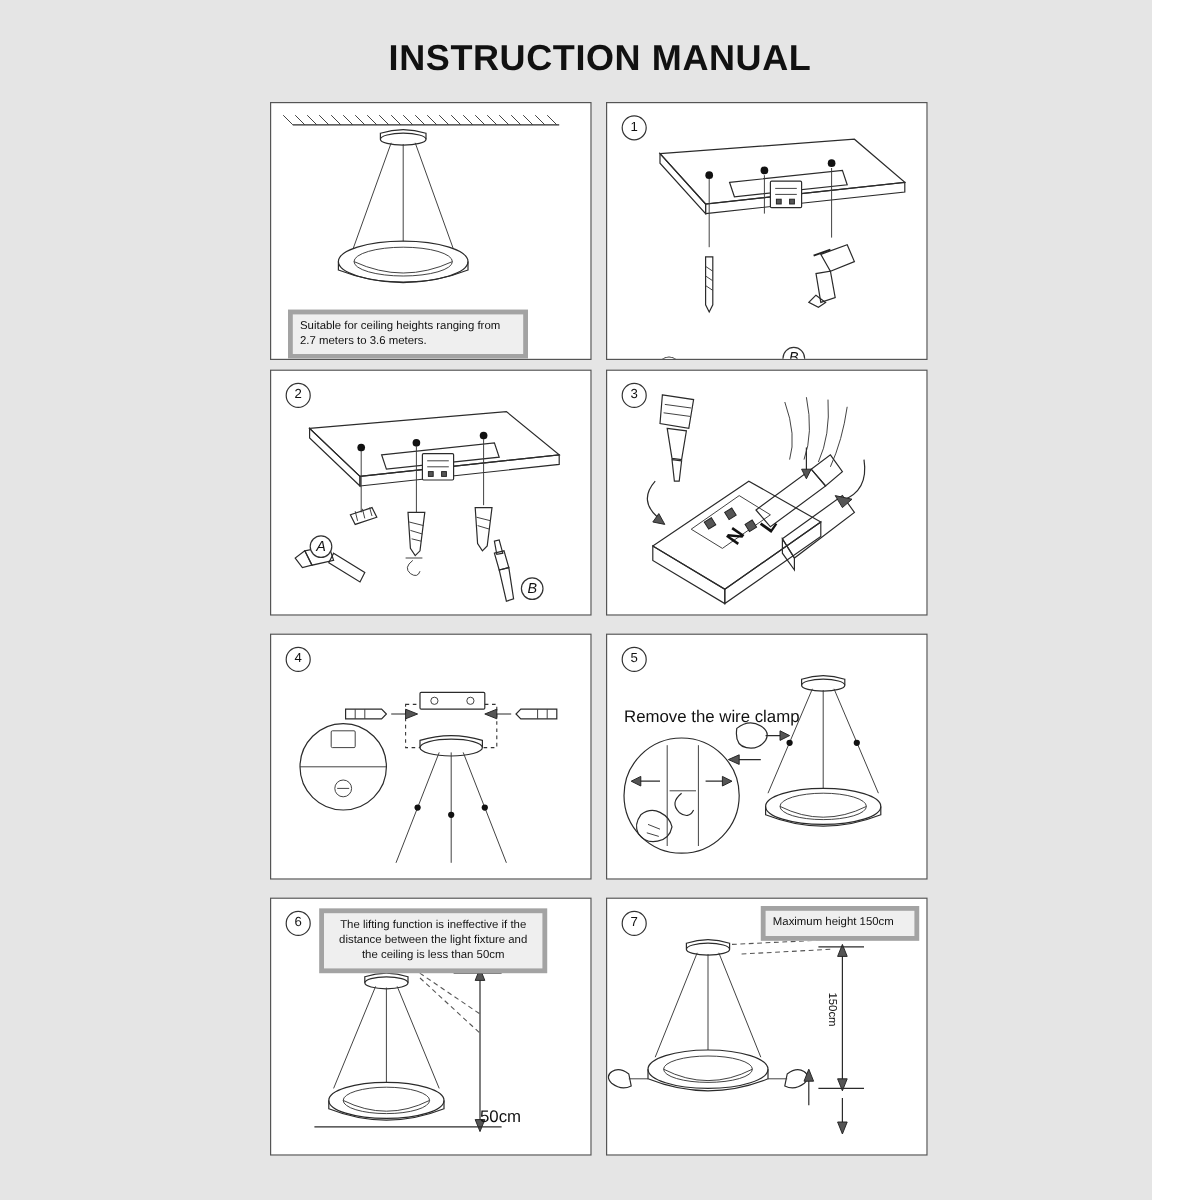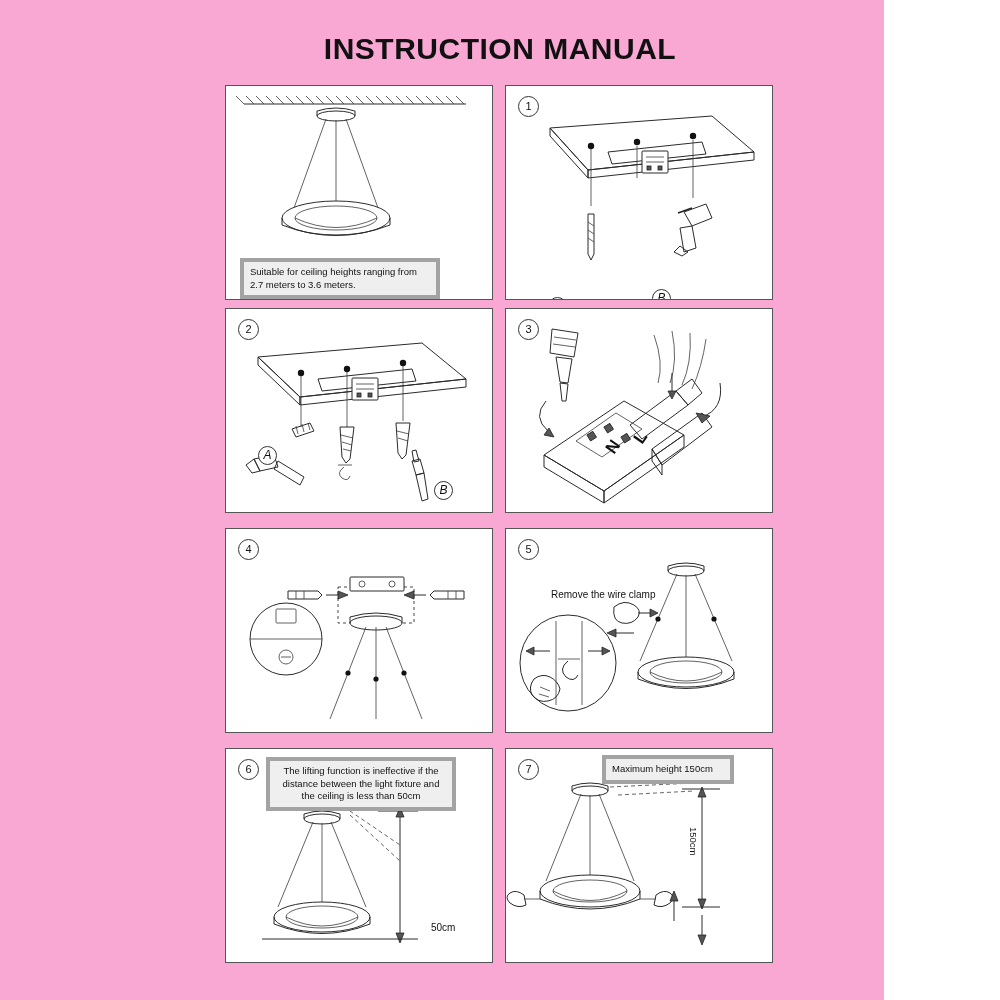--- a/index.html
+++ b/index.html
@@ -11,22 +11,22 @@
     width: 1000px;
     height: 1000px;
     font-family: "Liberation Sans", sans-serif;
     color: #1a1a1a;
     position: relative;
     overflow: hidden;
   }
   .page {
     position: absolute;
     left: 0; top: 0;
-    width: 884px; height: 1000px;
-    background: #f9a8d4;
+    width: 960px; height: 1000px;
+    background: #e5e5e5;
   }
   .title {
     position: absolute;
     left: 0;
     top: 32px;
     width: 1000px;
     text-align: center;
     font-size: 30px;
     font-weight: bold;
     letter-spacing: 0.5px;
@@ -67,24 +67,23 @@
     border: 4px solid #a3a3a3;
     font-size: 9.5px;
     line-height: 12.5px;
     padding: 4px 6px;
     color: #111;
     box-sizing: border-box;
     z-index: 5;
   }
   .plain-label {
     position: absolute;
-    font-size: 10px;
+    font-size: 14px;
     color: #111;
     z-index: 5;
-    margin-left: 31px;
   }
   .label-vert {
     position: absolute;
     font-size: 9.5px;
     color: #111;
     writing-mode: vertical-rl;
     z-index: 5;
   }
   .letter {
     position: absolute;
@@ -398,21 +397,21 @@
       <path class="filldark" d="M170 68 l4 -10 l4 10 z"></path>
       <path class="filldark" d="M170 184 l4 10 l4 -10 z"></path>
       <line class="ln" x1="152" y1="62" x2="192" y2="62"></line>
       <line class="ln" x1="36" y1="190" x2="192" y2="190"></line>
     </svg>
     <div class="plain-label" style="left:174px; top:173px;">50cm</div>
   </div>
 
   <div class="panel" id="panel-7">
     <div class="step-badge" style="left:12px; top:10px;">7</div>
-    <div class="note" style="left:96px; top:6px; width:132px;">Maximum height 150cm</div>
+    <div class="note" style="left:128px; top:6px; width:132px;">Maximum height 150cm</div>
     <svg width="268" height="215" viewBox="0 0 268 215">
 
       <ellipse class="fillwhite" cx="84" cy="42" rx="18" ry="5"></ellipse>
       <path class="ln" d="M66 42 L66 37 Q84 31 102 37 L102 42"></path>
 
       <line class="ln-thin" x1="75" y1="45" x2="40" y2="132"></line>
       <line class="ln-thin" x1="93" y1="45" x2="128" y2="132"></line>
       <line class="ln-thin" x1="84" y1="46" x2="84" y2="140"></line>
 
       <ellipse class="fillwhite" cx="84" cy="142" rx="50" ry="16"></ellipse>

